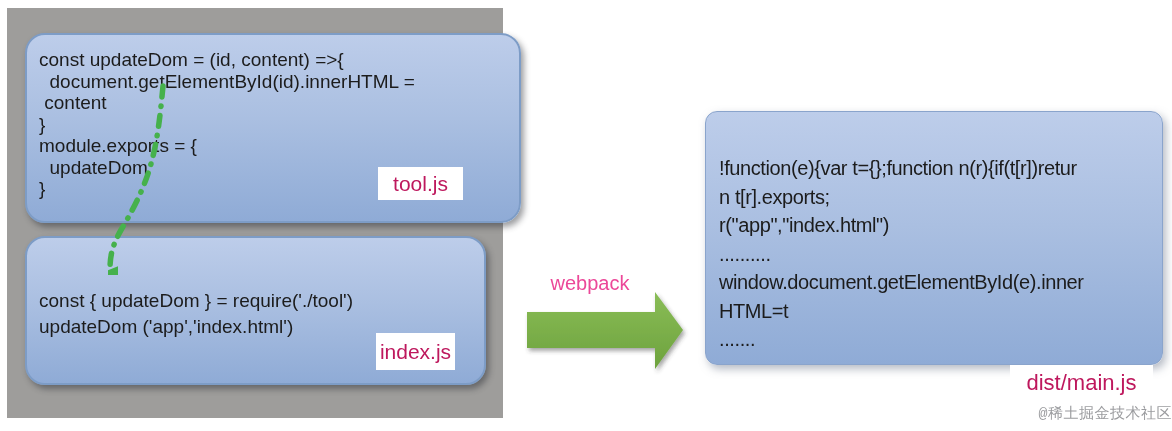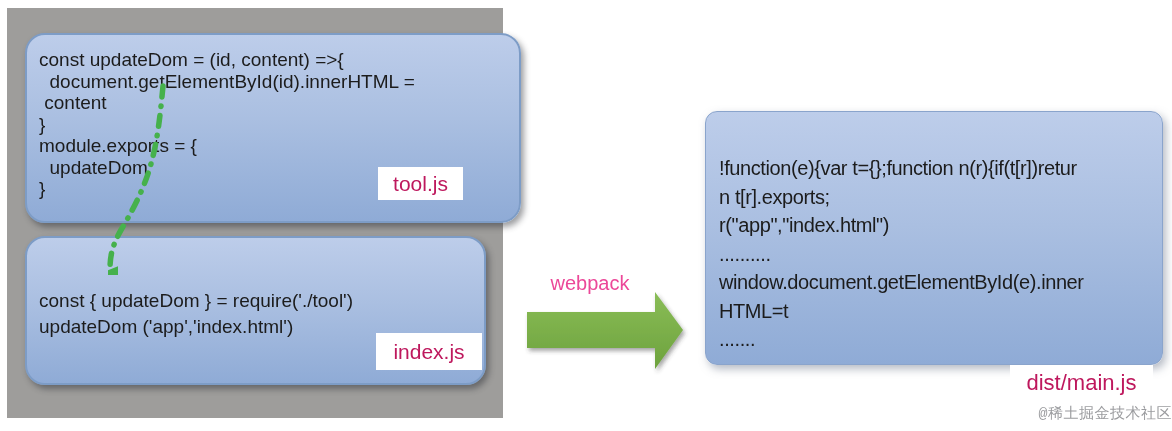--- a/index.html
+++ b/index.html
@@ -52,21 +52,21 @@
   .file-tag {
     position: absolute;
     background: #ffffff;
     color: #be185d;
     font-size: 21px;
     display: flex;
     align-items: center;
     justify-content: center;
   }
   .tag-tool  { left: 378px; top: 167px; width: 85px;  height: 33px; }
-  .tag-index { left: 376px; top: 333px; width: 106px;  height: 37px; }
+  .tag-index { left: 376px; top: 333px; width: 79px;  height: 37px; }
   .tag-dist  { left: 1010px; top: 365px; width: 143px; height: 35px; font-size: 22px; text-align: center; }
 
   
   .webpack-label {
     position: absolute;
     left: 540px; top: 272px;
     width: 100px;
     text-align: center;
     font-size: 20px;
     color: #ec4899;

